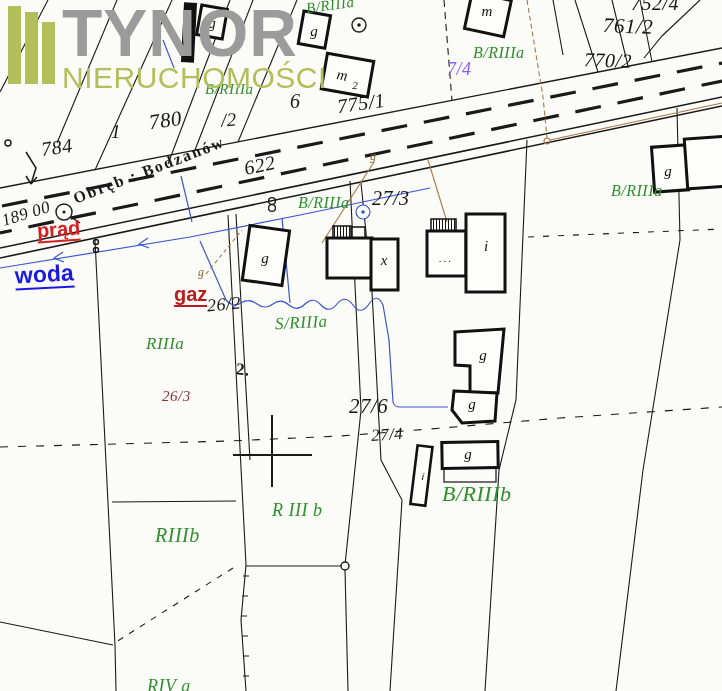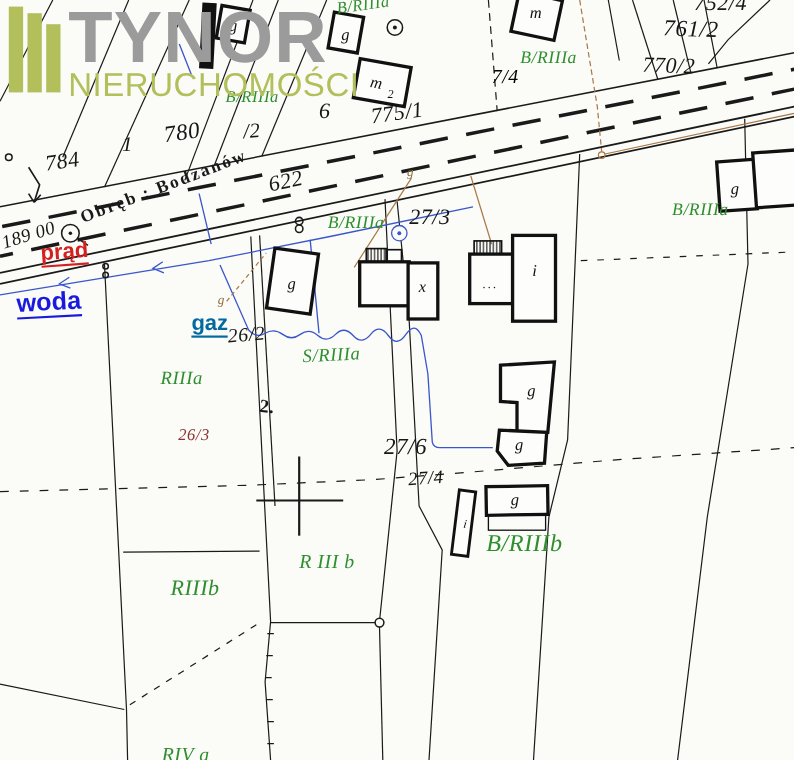--- a/index.html
+++ b/index.html
@@ -9,32 +9,32 @@
     font-family:"Liberation Serif", serif;
   }
   svg{position:absolute;left:0;top:0;}
   .lbl{
     position:absolute;white-space:nowrap;
     font-style:italic;color:#161616;line-height:1;
     letter-spacing:0.5px;
   }
   .green{color:#2f8f2f;}
   .darkred{color:#8b3333;}
-  .faint{color:#000000;}
+  .faint{color:#8b5cf6;}
   .marker{color:#8a6a3a;font-size:12px;}
   .upright{font-style:normal;}
   .bold{font-weight:bold;}
   .u-label{
     position:absolute;white-space:nowrap;line-height:1;
     font-family:"Liberation Sans", sans-serif;
     font-weight:bold;border-bottom:2px solid currentColor;padding-bottom:1px;
   }
   .prad{color:#d42020;}
   .woda{color:#1a1adf;}
-  .gaz{color:#0369a1;}
+  .gaz{color:#b91c1c;}
   .obreb{
     position:absolute;left:74px;top:190px;
     font-family:"Liberation Serif", serif;font-weight:600;
     font-size:16px;letter-spacing:2px;color:#1a1a1a;
     transform:rotate(-21deg);transform-origin:left center;white-space:nowrap;
   }
   
   .logo{position:absolute;left:6px;top:2px;display:flex;align-items:flex-start;}
   .logo-bars{position:relative;width:52px;height:82px;margin-right:4px;}
   .logo-bars span{position:absolute;background:#b2bf5a;width:13px;}

